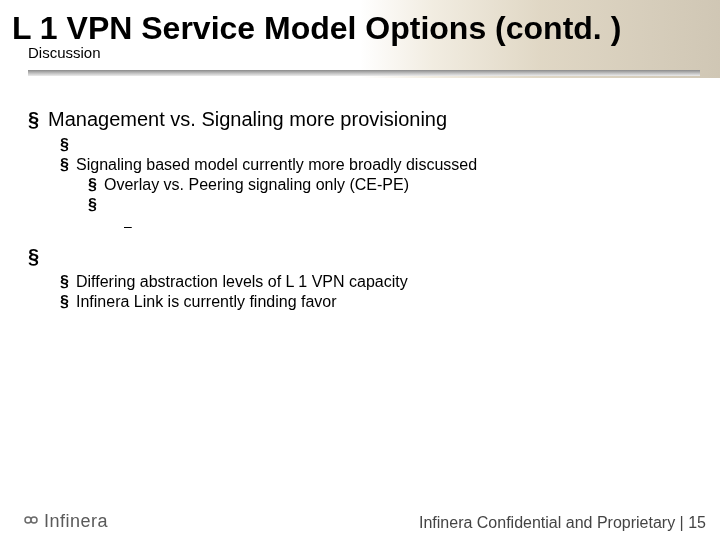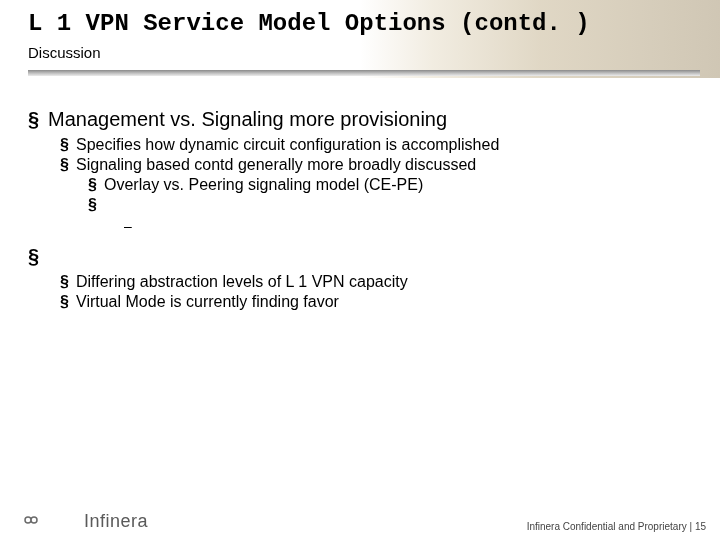--- a/index.html
+++ b/index.html
@@ -2,86 +2,85 @@
 <html><head>
 <meta charset="utf-8">
 <style>
   * { margin: 0; padding: 0; box-sizing: border-box; }
   html, body { width: 720px; height: 540px; font-family: Arial, Helvetica, sans-serif; background: #fff; color: #000; }
   .slide { width: 720px; height: 540px; position: relative; overflow: hidden; }
   .header-bg {
     position: absolute; top: 0; right: 0; width: 360px; height: 78px;
     background: linear-gradient(90deg, rgba(210,190,150,0) 0%, rgba(202,182,137,0.25) 20%, rgba(178,156,110,0.4) 50%, rgba(150,130,90,0.45) 100%);
   }
-  .title { position: absolute; top: 10px; left: 28px; font-size: 24px; font-weight: bold; font-family: Liberation Mono, monospace; }
+  .title { position: absolute; top: 10px; left: 12px; font-size: 32px; font-weight: bold; }
   .subtitle { position: absolute; top: 44px; left: 28px; font-size: 15px; }
   .divider { position: absolute; top: 70px; left: 28px; right: 20px; height: 6px;
     background: linear-gradient(180deg, #8a8a8a 0%, #bdbdbd 50%, #ececec 100%); }
   .body { position: absolute; top: 108px; left: 28px; right: 24px; }
   .bullet1 { font-size: 20px; margin-bottom: 4px; display: flex; }
   .bullet1 .mark { width: 20px; flex: 0 0 20px; font-weight: bold; }
   .bullet2 { font-size: 16px; margin-left: 32px; display: flex; line-height: 1.25; }
   .bullet2 .mark { width: 16px; flex: 0 0 16px; font-weight: bold; }
   .bullet3 { font-size: 16px; margin-left: 60px; display: flex; line-height: 1.25; }
   .bullet3 .mark { width: 16px; flex: 0 0 16px; font-weight: bold; }
   .bullet4 { font-size: 14px; margin-left: 96px; display: flex; line-height: 1.3; margin-top: 2px; }
   .bullet4 .mark { width: 14px; flex: 0 0 14px; }
   .gap { height: 10px; }
   .footer { position: absolute; bottom: 8px; left: 20px; right: 14px; display: flex; justify-content: space-between; align-items: flex-end; }
-  .footer-right { font-size: 10px; color: #444; }
-  .logo { display: flex; align-items: center; gap: 40px; }
+  .footer-right { font-size: 16px; color: #444; }
+  .logo { display: flex; align-items: center; }
   .logo-text { font-size: 18px; letter-spacing: 0.5px; color: #5a5a5a; font-weight: 500; }
   .logo-mark { margin-right: 2px; }
 </style>
 </head>
 <body>
 
 <div class="slide">
   <div class="header-bg"></div>
   <div class="title">L 1 VPN Service Model Options (contd. )</div>
   <div class="subtitle">Discussion</div>
   <div class="divider"></div>
 
   <div class="body">
 
     <div class="bullet1">
       <span class="mark">§</span>
       <span>Management vs. Signaling more provisioning</span>
     </div>
     <div class="bullet2">
       <span class="mark">§</span>
-      <span>Specifies how dynamic circuit configuration is accomplished</span>
     </div>
     <div class="bullet2">
       <span class="mark">§</span>
-      <span>Signaling based contd generally more broadly discussed</span>
+      <span>Signaling based model currently more broadly discussed</span>
     </div>
     <div class="bullet3">
       <span class="mark">§</span>
-      <span>Overlay vs. Peering signaling model (CE-PE)</span>
+      <span>Overlay vs. Peering signaling only (CE-PE)</span>
     </div>
     <div class="bullet3">
       <span class="mark">§</span>
     </div>
     <div class="bullet4">
       <span class="mark">–</span>
     </div>
 
     <div class="gap"></div>
 
     <div class="bullet1">
       <span class="mark">§</span>
     </div>
     <div class="bullet2">
       <span class="mark">§</span>
       <span>Differing abstraction levels of L 1 VPN capacity</span>
     </div>
     <div class="bullet2">
       <span class="mark">§</span>
-      <span>Virtual Mode is currently finding favor</span>
+      <span>Infinera Link is currently finding favor</span>
     </div>
 
   </div>
 
   <div class="footer">
     <div class="logo">
       <span class="logo-mark">
         <svg width="22" height="14" viewBox="0 0 44 28">
           <path d="M10 14 C10 6, 22 6, 22 14 C22 22, 34 22, 34 14 C34 6, 22 6, 22 14 C22 22, 10 22, 10 14 Z" fill="none" stroke="#6a6a6a" stroke-width="3"></path>
         </svg>

